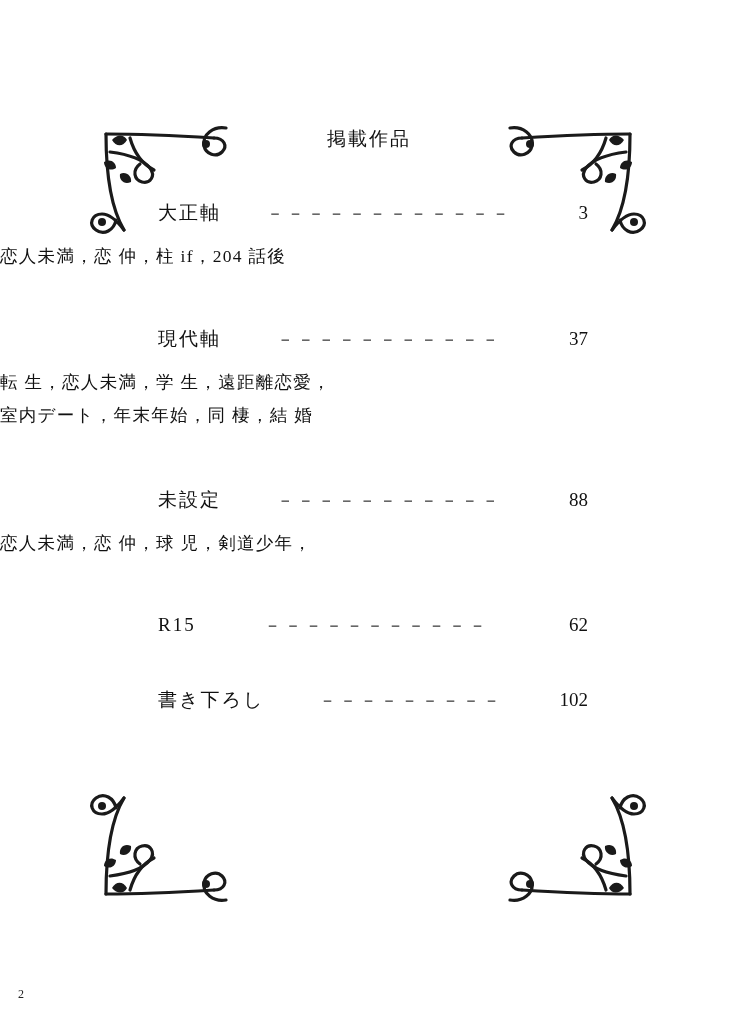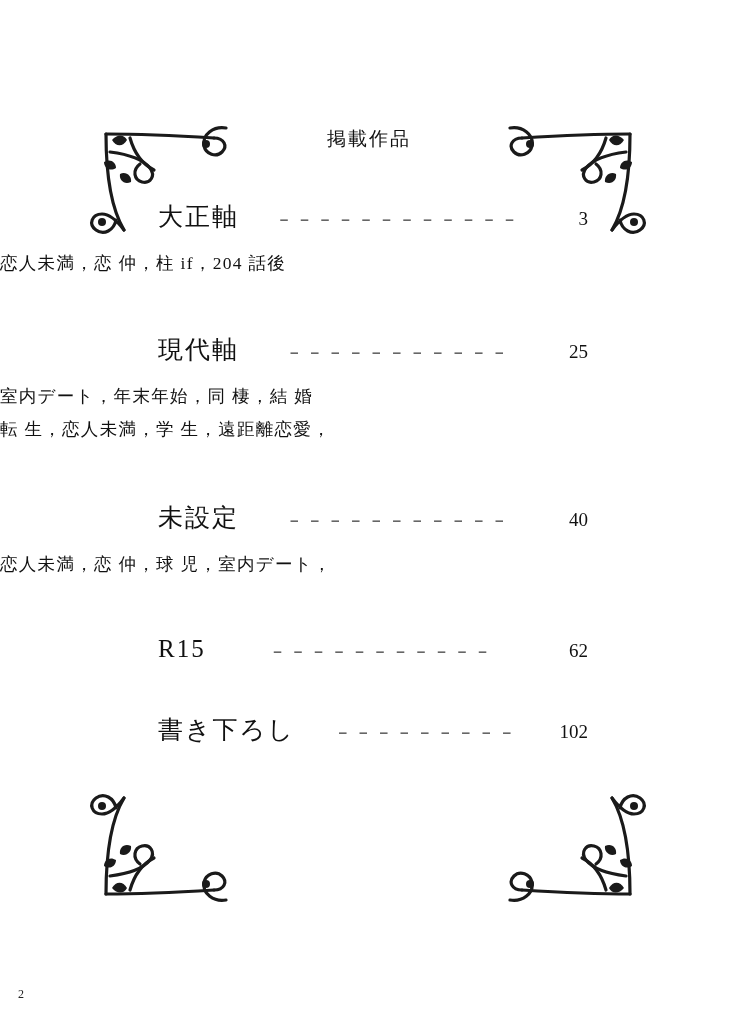--- a/index.html
+++ b/index.html
@@ -62,21 +62,21 @@
   }
   .toc-entry:last-child { margin-bottom: 5px; }
 
   .entry-head {
     display: flex;
     align-items: baseline;
     padding-left: 158px;
     padding-right: 150px;
   }
   .entry-name {
-    font-size: 25px;
+    font-size: 19px;
     letter-spacing: 2px;
     white-space: nowrap;
   }
   .entry-dashes {
     flex: 1 1 auto;
     font-size: 17px;
     letter-spacing: 3.5px;
     padding: 0 14px 0 18px;
     white-space: nowrap;
     overflow: hidden;
@@ -213,36 +213,36 @@
       </div>
       <div class="entry-sub">
         <div class="sub-line">恋人未満，恋 仲，柱 if，204 話後</div>
       </div>
     </div>
 
     <div class="toc-entry e-1">
       <div class="entry-head">
         <span class="entry-name">現代軸</span>
         <span class="entry-dashes">－－－－－－－－－－－</span>
-        <span class="entry-page">25</span>
+        <span class="entry-page">37</span>
       </div>
       <div class="entry-sub">
+        <div class="sub-line">転 生，恋人未満，学 生，遠距離恋愛，</div>
         <div class="sub-line">室内デート，年末年始，同 棲，結 婚</div>
-        <div class="sub-line">転 生，恋人未満，学 生，遠距離恋愛，</div>
       </div>
     </div>
 
     <div class="toc-entry e-2">
       <div class="entry-head">
         <span class="entry-name">未設定</span>
         <span class="entry-dashes">－－－－－－－－－－－</span>
-        <span class="entry-page">40</span>
+        <span class="entry-page">88</span>
       </div>
       <div class="entry-sub">
-        <div class="sub-line">恋人未満，恋 仲，球 児，室内デート，</div>
+        <div class="sub-line">恋人未満，恋 仲，球 児，剣道少年，</div>
       </div>
     </div>
 
     <div class="toc-entry e-3">
       <div class="entry-head">
         <span class="entry-name">R15</span>
         <span class="entry-dashes">－－－－－－－－－－－</span>
         <span class="entry-page">62</span>
       </div>
     </div>

